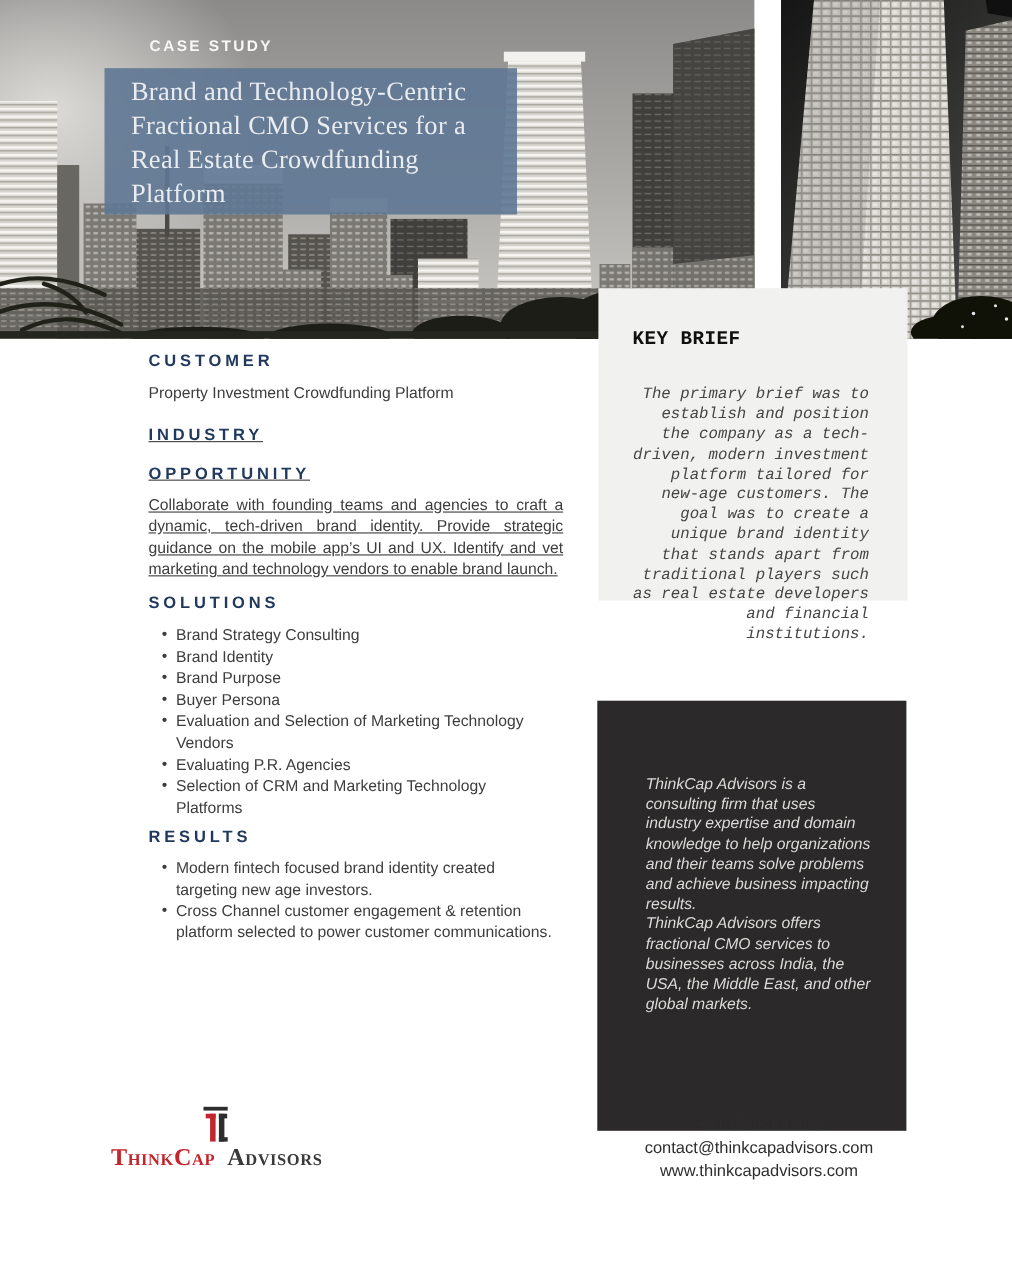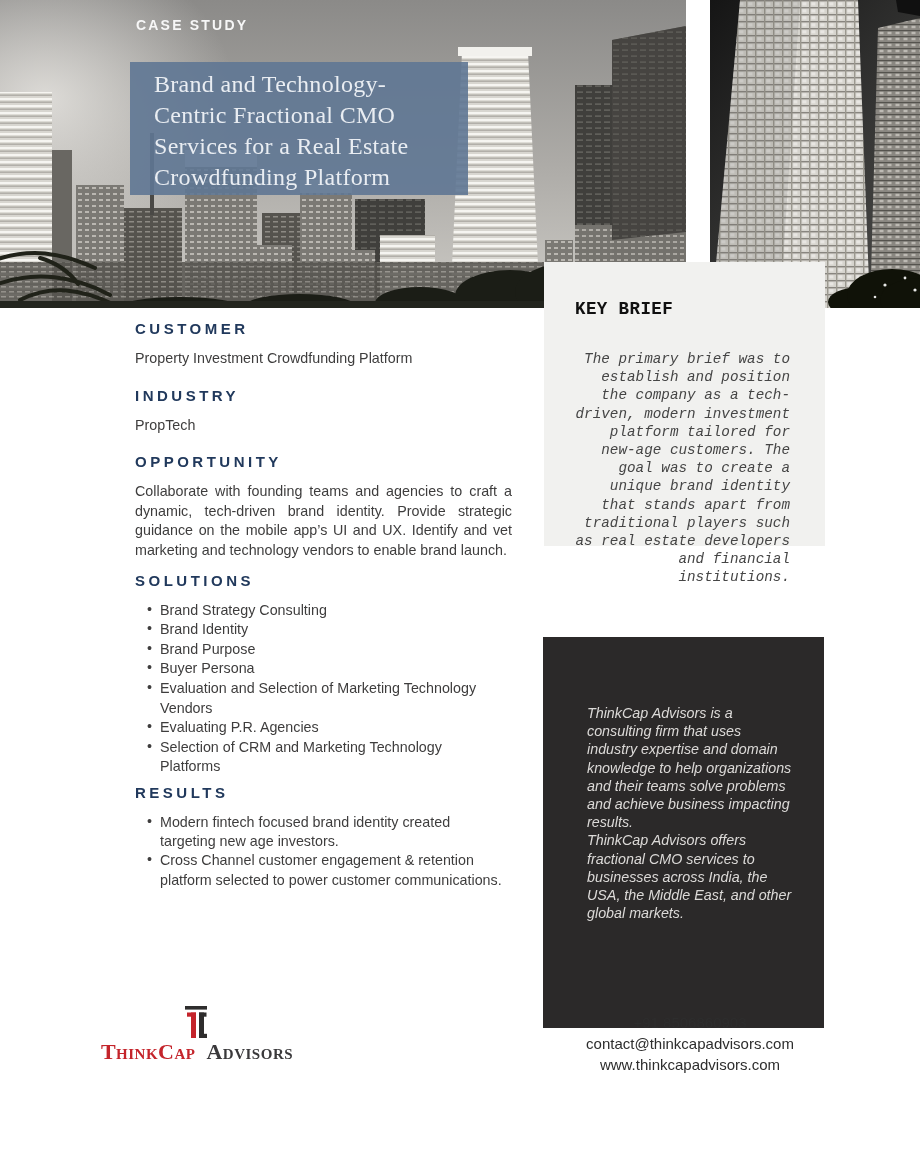--- a/index.html
+++ b/index.html
@@ -8,36 +8,36 @@
     background:#ffffff;
     font-family:"Liberation Sans",sans-serif;
     -webkit-font-smoothing:antialiased;
   }
   
   .hero{position:absolute;left:0;top:0;width:920px;height:308px;}
   .hero svg{position:absolute;top:0;display:block;}
   .hero-left{left:0;}
   .hero-right{left:710px;}
   .case-study-label{
-    position:absolute;left:136px;top:17px;
+    position:absolute;left:136px;top:33px;
     font-size:14px;font-weight:bold;letter-spacing:2.2px;color:#f7f7f7;
   }
   .title-box{
-    position:absolute;left:130px;top:62px;width:338px;height:133px;
+    position:absolute;left:95px;top:62px;width:375px;height:133px;
     box-sizing:border-box;padding:7px 10px 0 24px;
     background:rgba(95,119,147,0.90);
   }
   .title-box h1{
     margin:0;font-family:"Liberation Serif",serif;font-weight:400;
     font-size:24px;line-height:31px;letter-spacing:0.3px;color:#e9edf2;
   }
   
   .left-col{position:absolute;left:135px;top:321px;width:377px;color:#3e3d3d;}
   .left-col section{margin:0;}
-  .sec-gap-lg{margin-top:19px !important;}
+  .sec-gap-lg{margin-top:19px !important;text-decoration:underline;}
   .sec-gap-md{margin-top:12px !important;}
   .sec-gap-sm{margin-top:8px !important;}
   .left-col h2{
     margin:0 0 12px 0;font-size:15px;line-height:16px;font-weight:bold;
     letter-spacing:3.5px;color:#21395c;
   }
   .left-col p{margin:0;font-size:14.3px;line-height:19.6px;}
   .left-col p.justified{text-align:justify;}
   .left-col ul{margin:12px 0 0 0;padding:0;list-style:none;}
   .left-col li{
@@ -206,21 +206,20 @@
 
 <div class="left-col">
 
   <section>
     <h2>CUSTOMER</h2>
     <p>Property Investment Crowdfunding Platform</p>
   </section>
 
   <section class="sec-gap-lg">
     <h2>INDUSTRY</h2>
-    <p>PropTech</p>
   </section>
 
   <section class="sec-gap-lg">
     <h2>OPPORTUNITY</h2>
     <p class="justified">Collaborate with founding teams and agencies to craft a dynamic, tech-driven brand identity. Provide strategic guidance on the mobile app’s UI and UX. Identify and vet marketing and technology vendors to enable brand launch.</p>
   </section>
 
   <section class="sec-gap-md">
     <h2>SOLUTIONS</h2>
     <ul>

